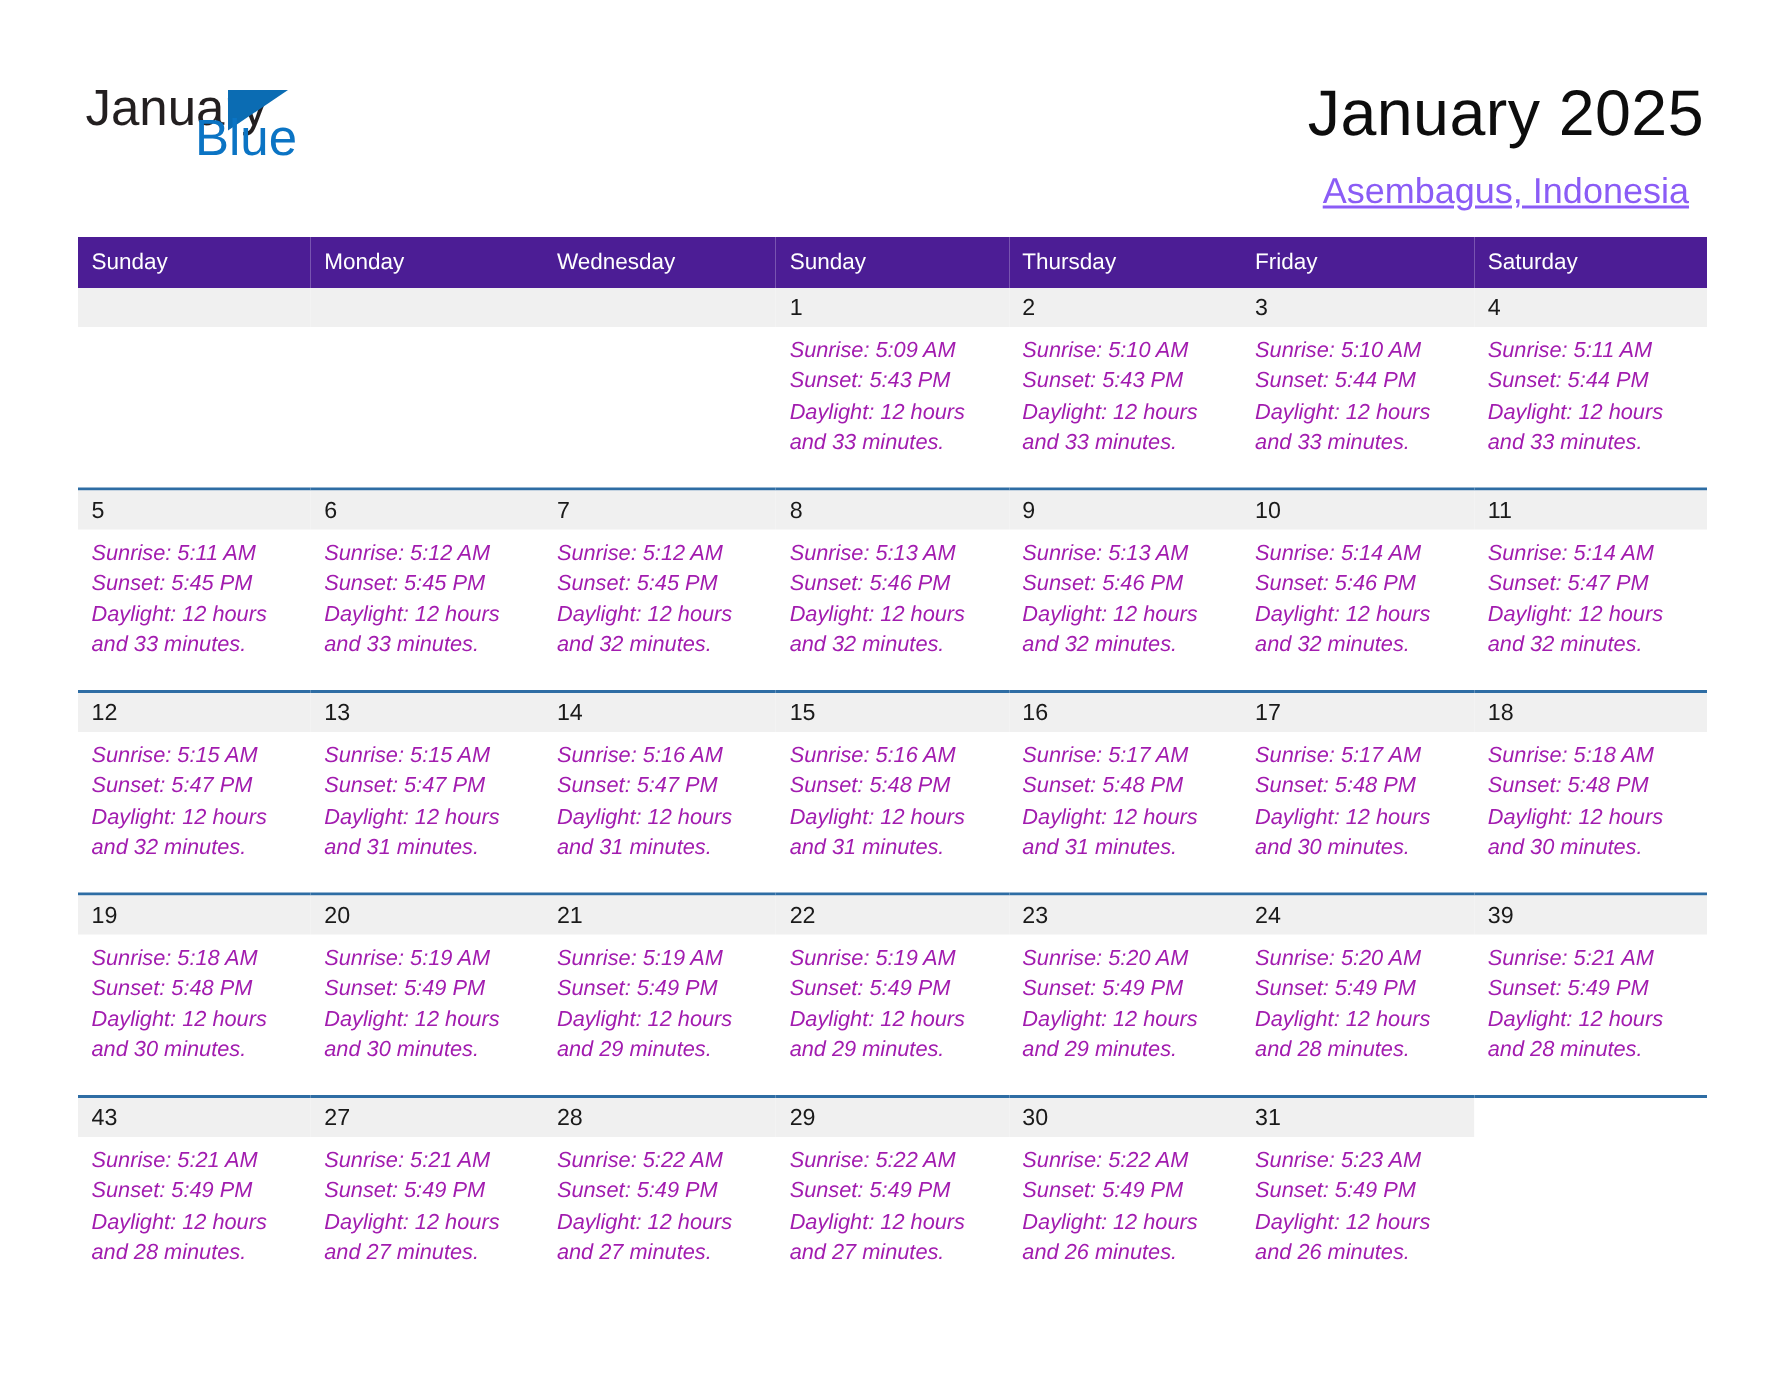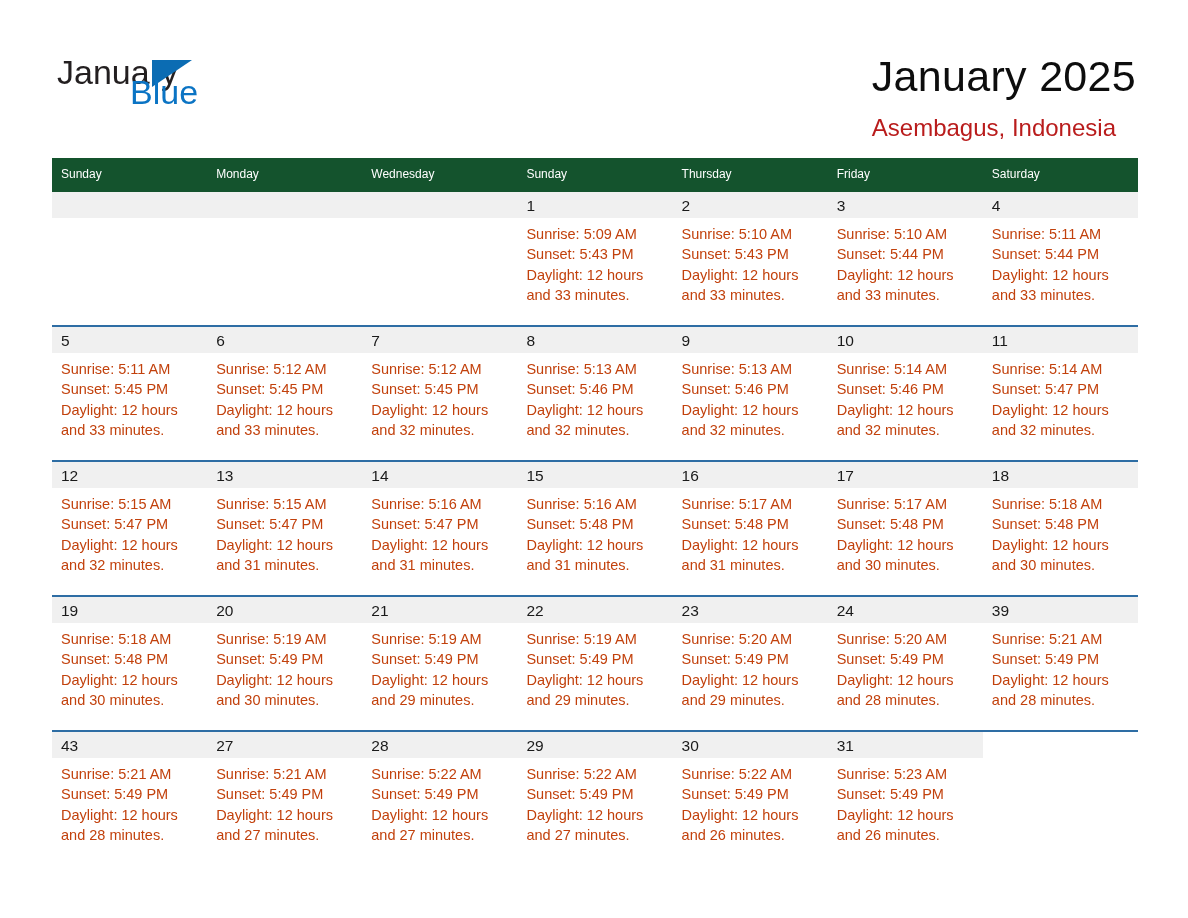--- a/index.html
+++ b/index.html
@@ -62,53 +62,54 @@
     top: 20px;
     font-size: 34px;
     line-height: 40px;
     color: #0b74c4;
     font-family: "Liberation Sans", sans-serif;
   }
   .title-block {
     position: absolute;
     right: 52px;
     top: 50px;
-    text-align: left;
+    text-align: center;
   }
   .cal-title {
     font-size: 43px;
     line-height: 52px;
     font-weight: normal;
     color: #0d0d0d;
     margin: 0;
     letter-spacing: 0.3px;
   }
   .cal-subtitle {
     font-size: 24px;
     line-height: 32px;
-    color: #b91c1c;
+    color: #8b5cf6;
     margin: 10px 0 0 0;
     font-weight: normal;
+    text-decoration: underline;
   }
 
   
   .calendar {
     position: absolute;
     left: 52px;
     top: 158px;
     width: 1086px;
     border-collapse: collapse;
     table-layout: fixed;
   }
   .calendar col { width: 155.14px; }
 
   .dow-row th {
-    background: #14532d;
+    background: #4c1d95;
     color: #ffffff;
-    font-size: 12px;
+    font-size: 15px;
     font-weight: normal;
     text-align: left;
     padding: 7px 0 8px 9px;
     line-height: 19px;
     vertical-align: middle;
     height: 17px;
   }
 
   .week-row > td {
     vertical-align: top;
@@ -133,21 +134,22 @@
     line-height: 22px;
     color: #1a1a1a;
   }
   .cell.empty .daynum-bar { background: #f0f0f0; }
   .cell.blank .daynum-bar { background: #ffffff; }
   .cell.blank { background: #ffffff; }
   .details {
     padding: 6px 7px 0 9px;
     font-size: 14.5px;
     line-height: 20.3px;
-    color: #c2410c;
+    color: #a21caf;
+    font-style: italic;
   }
   .details div { white-space: nowrap; }
 </style>
 </head>
 <body>
 
 <div class="page">
 
   <div class="header">
 

